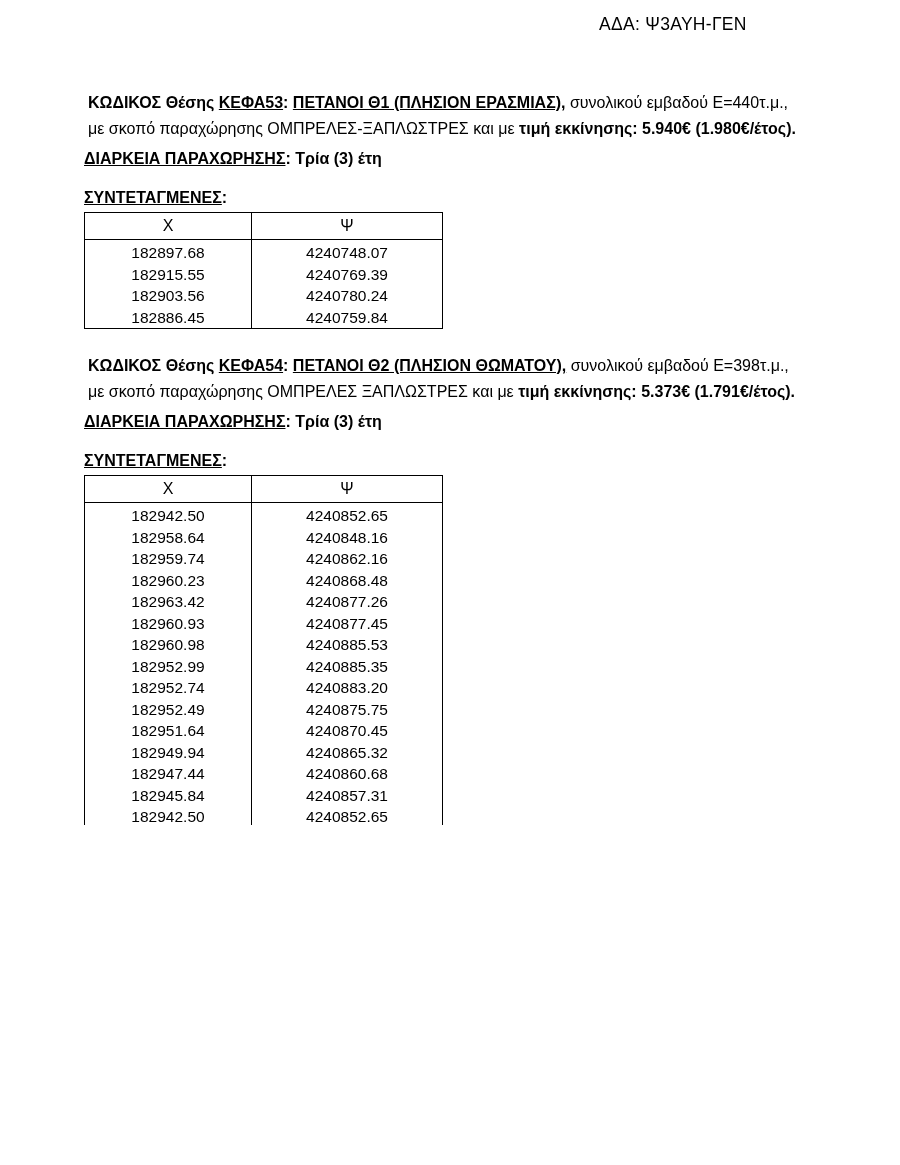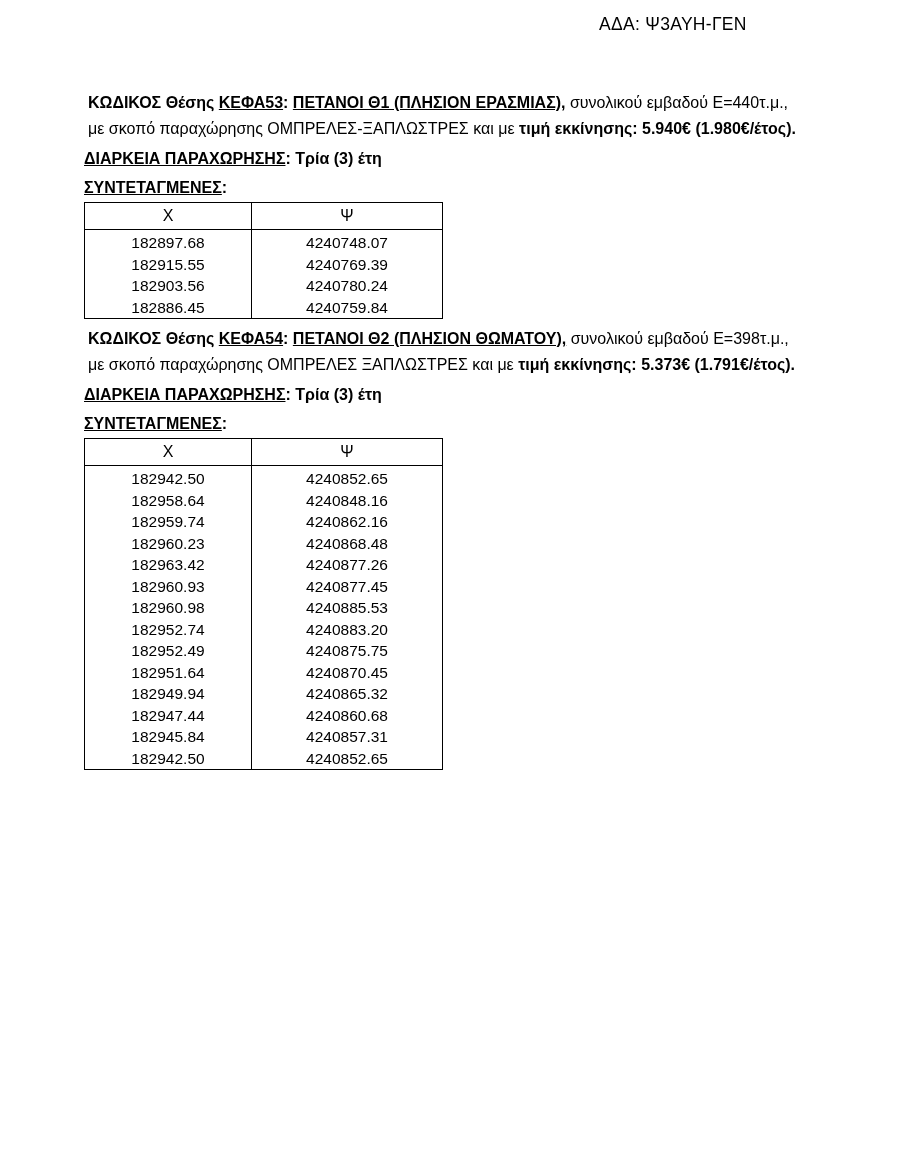--- a/index.html
+++ b/index.html
@@ -19,38 +19,38 @@
     font-size: 17.5px;
     letter-spacing: 0.3px;
     white-space: nowrap;
   }
   .block {
     position: absolute;
     left: 84px;
     width: 764px;
   }
   .block-1 { top: 86px; }
-  .block-2 { top: 322px; }
+  .block-2 { top: 349px; }
   .intro {
     margin: 4px;
     font-size: 16px;
     line-height: 26px;
   }
   .line { display: block; white-space: nowrap; }
   b { font-weight: bold; }
   .u { text-decoration: underline; }
   .duration {
     margin: 5px 0 0 0;
     font-size: 16px;
     line-height: 23px;
     font-weight: bold;
     white-space: nowrap;
   }
   .coords {
-    margin: 6px 0 3px 0;
+    margin: 16px 0 3px 0;
     font-size: 16px;
     line-height: 23px;
     font-weight: bold;
     white-space: nowrap;
   }
   table.coords-table {
     border-collapse: collapse;
     table-layout: fixed;
     width: 356px;
     border: 1px solid #000000;
@@ -165,20 +165,24 @@
           </tr>
           <tr>
             <td>182960.93</td>
             <td>4240877.45</td>
           </tr>
           <tr>
             <td>182960.98</td>
             <td>4240885.53</td>
           </tr>
           <tr>
+            <td>182952.99</td>
+            <td>4240885.35</td>
+          </tr>
+          <tr>
             <td>182952.74</td>
             <td>4240883.20</td>
           </tr>
           <tr>
             <td>182952.49</td>
             <td>4240875.75</td>
           </tr>
           <tr>
             <td>182951.64</td>
             <td>4240870.45</td>

